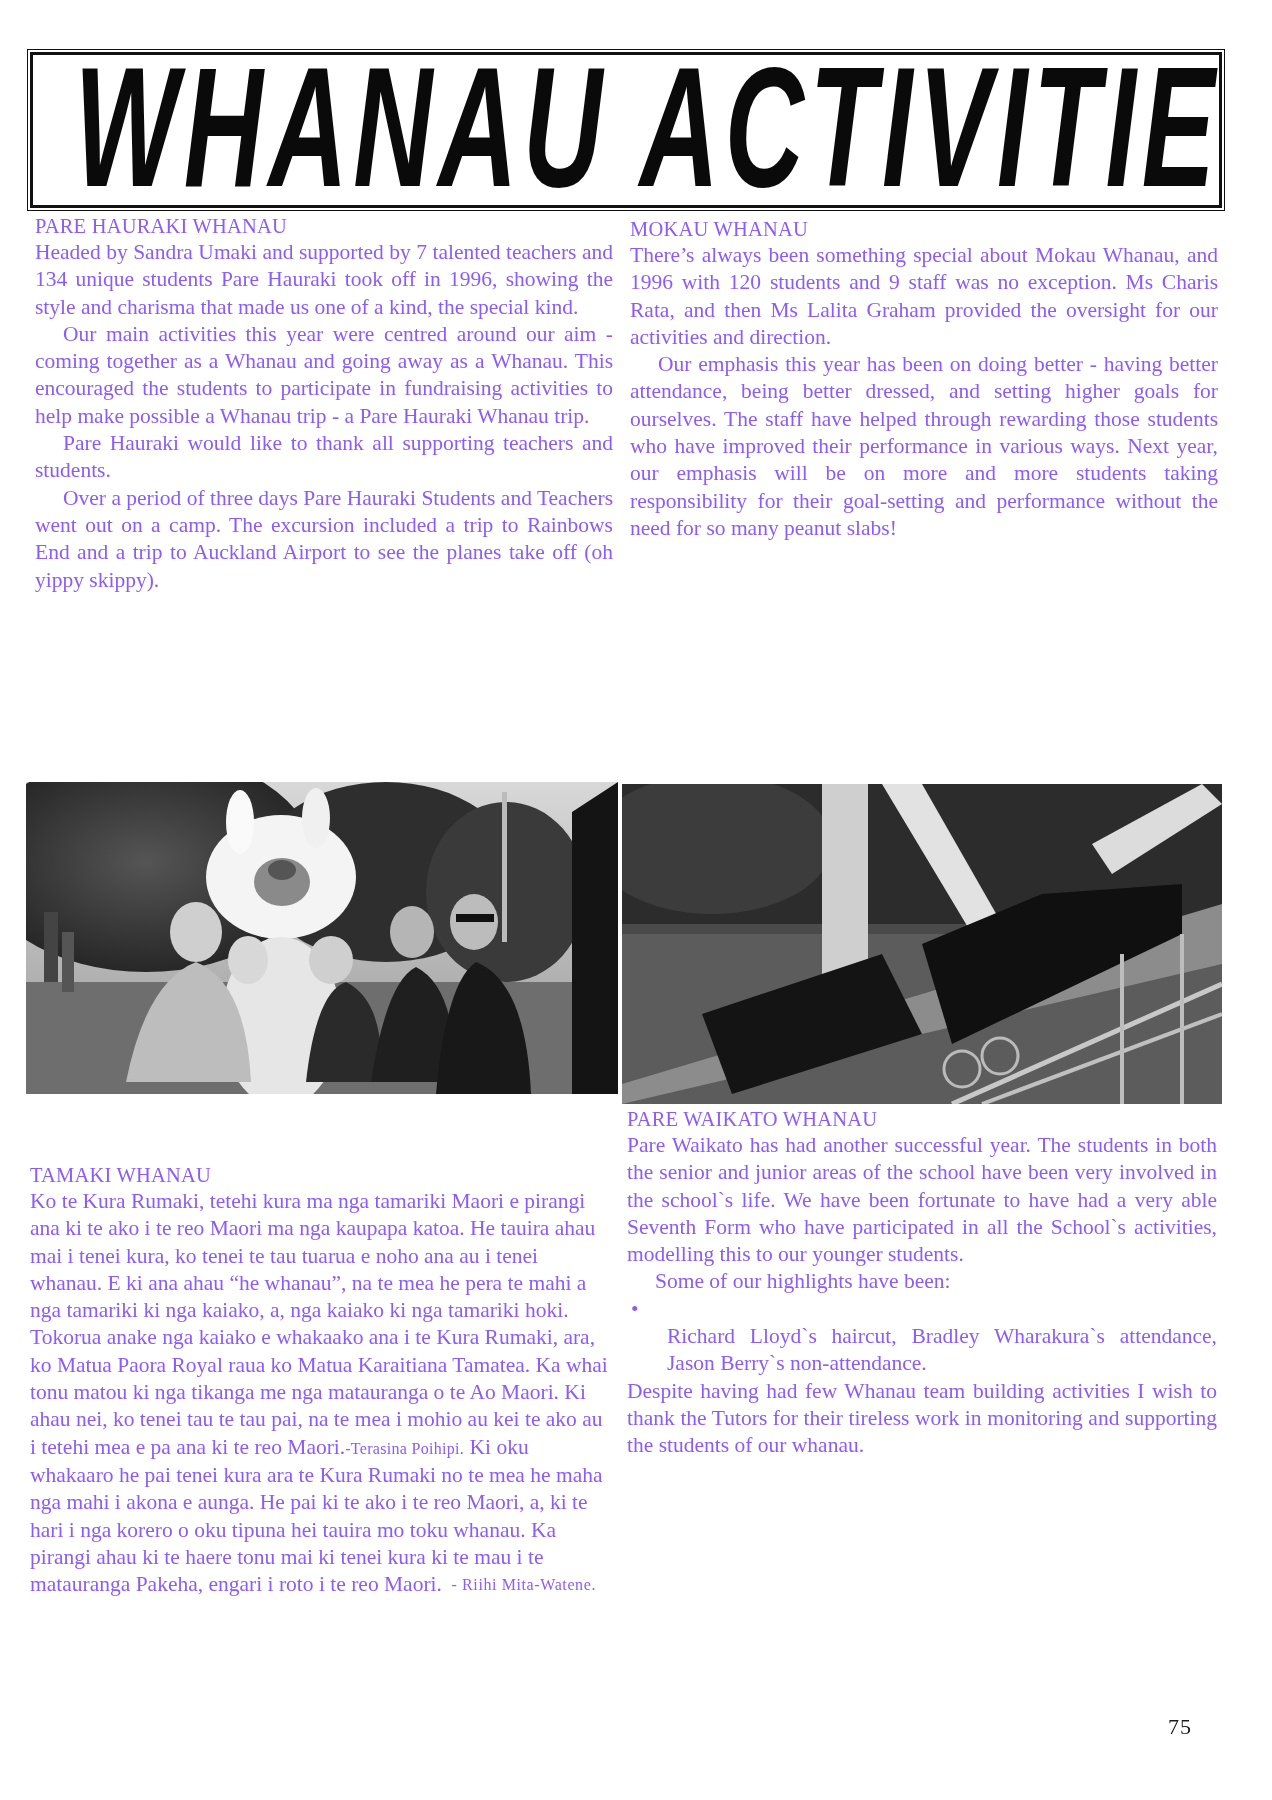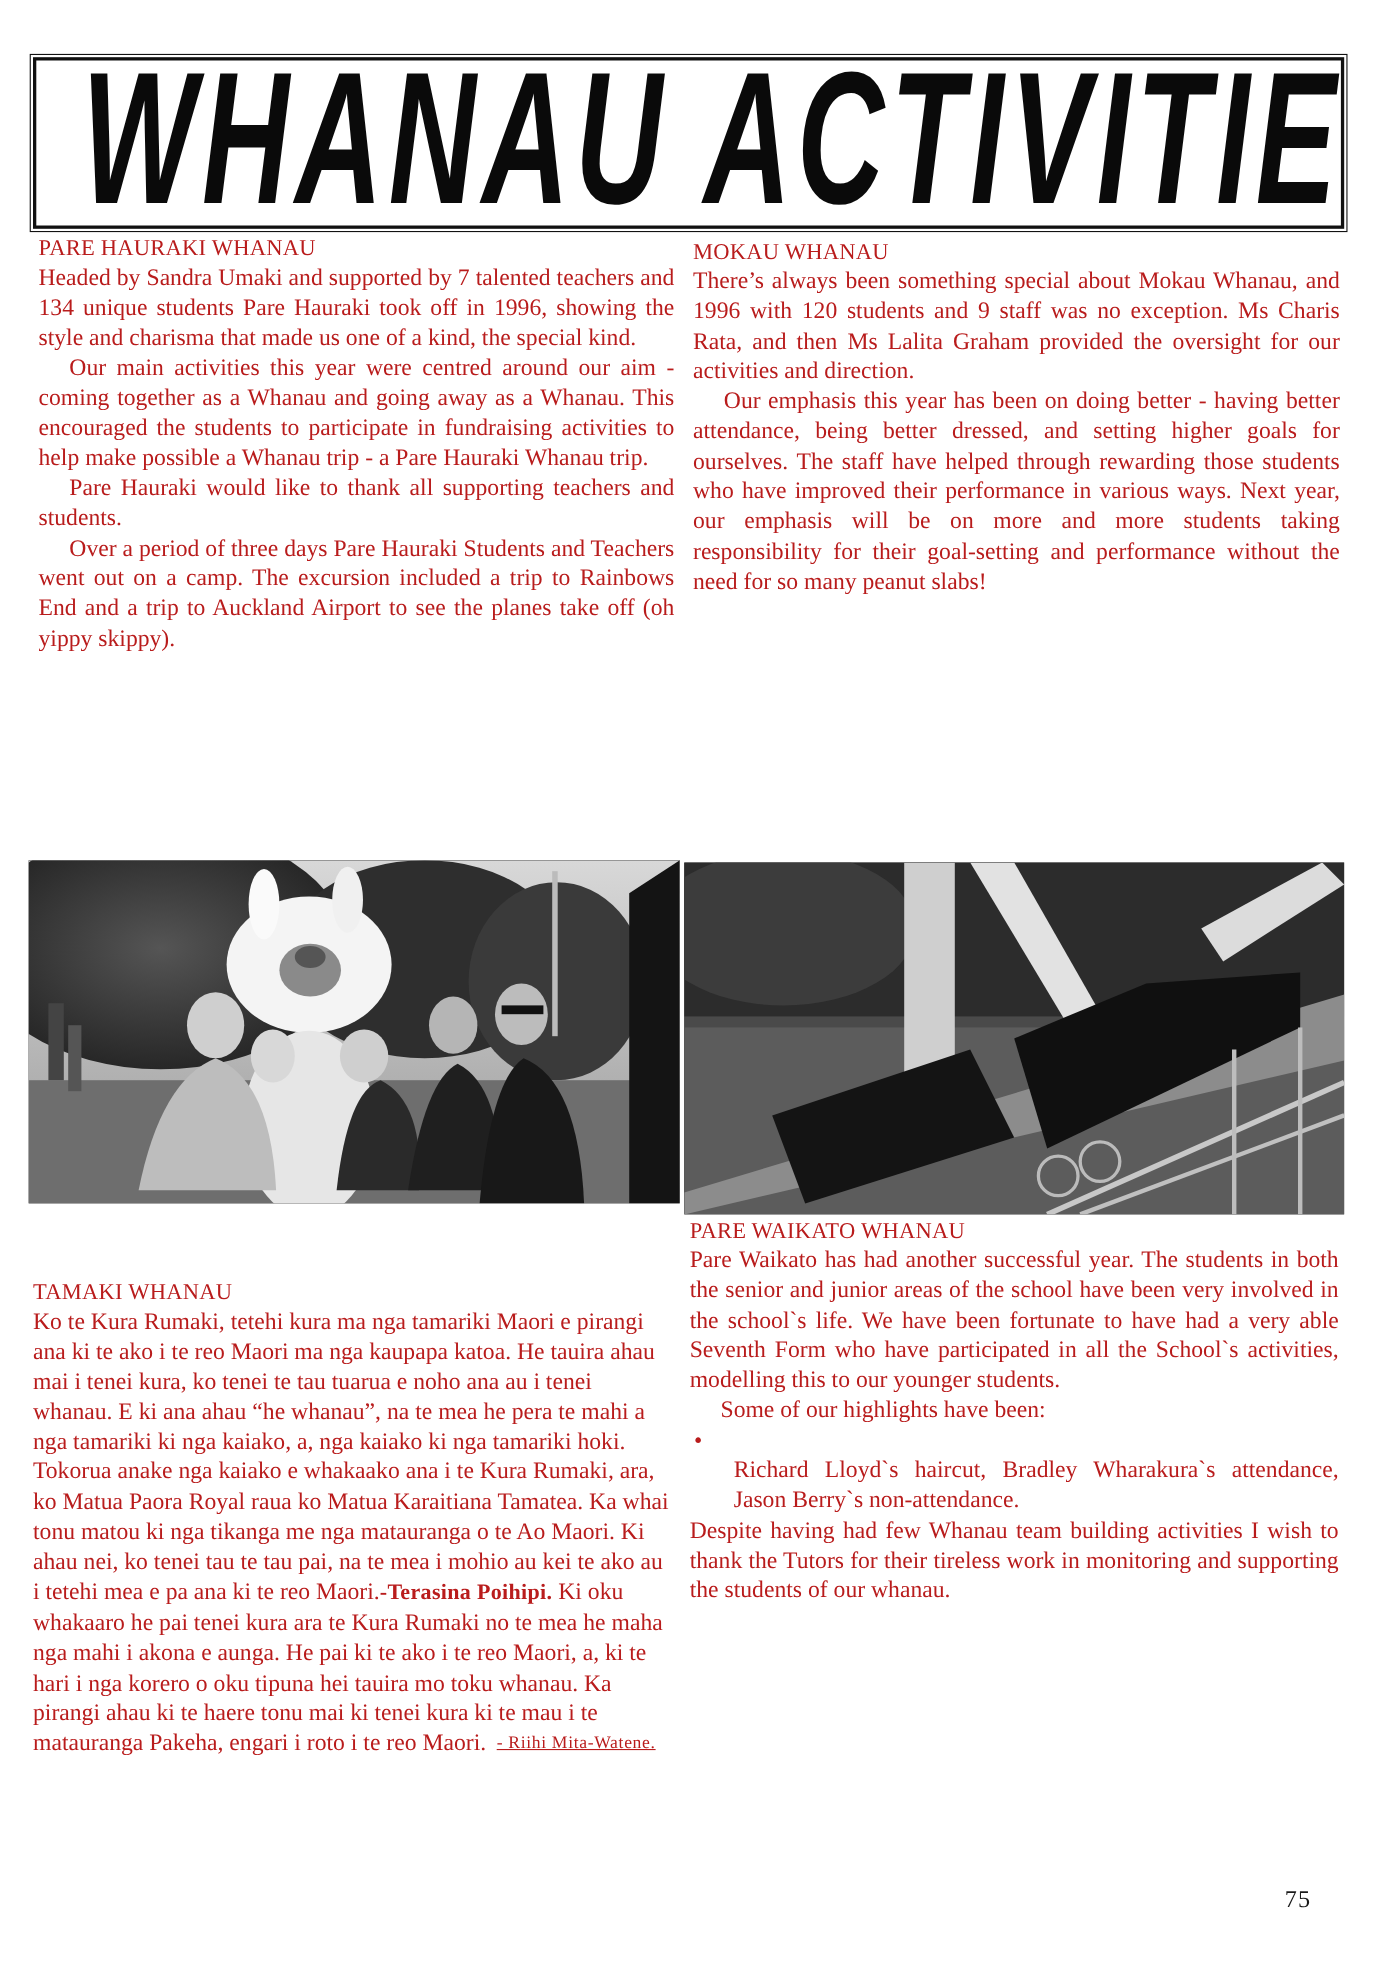--- a/index.html
+++ b/index.html
@@ -41,21 +41,21 @@
     line-height: 1;
     letter-spacing: 6px;
     color: #0a0a0a;
     transform: scaleY(1.45) scaleX(0.93);
     transform-origin: center top;
   }
   .col {
     position: absolute;
     font-size: 21.5px;
     line-height: 27.3px;
-    color: #b91c1c;
+    color: #8b5cf6;
   }
   .col p {
     margin: 0;
     text-align: justify;
   }
   .col p.indent {
     text-indent: 28px;
   }
   .heading {
     font-size: 20.5px;
@@ -64,30 +64,28 @@
     margin: 0;
     font-weight: 400;
   }
   #col-hauraki { left: 35px; top: 213px; width: 578px; }
   #col-mokau { left: 630px; top: 216px; width: 588px; }
   #col-tamaki { left: 30px; top: 1162px; width: 580px; }
   #col-waikato { left: 627px; top: 1106px; width: 590px; }
 
   #col-tamaki p { text-align: left; }
   .sig {
-    font-size: 20px;
+    font-size: 16px;
     letter-spacing: 0.3px;
-    font-weight: bold;
   }
   .sig-right {
     float: right;
     font-size: 16px;
     letter-spacing: 0.6px;
     margin-right: 14px;
-    text-decoration: underline;
   }
   .bullet-list {
     list-style: none;
     padding: 0;
     margin: 0;
   }
   .bullet-list li {
     position: relative;
     padding-left: 40px;
     text-align: justify;

